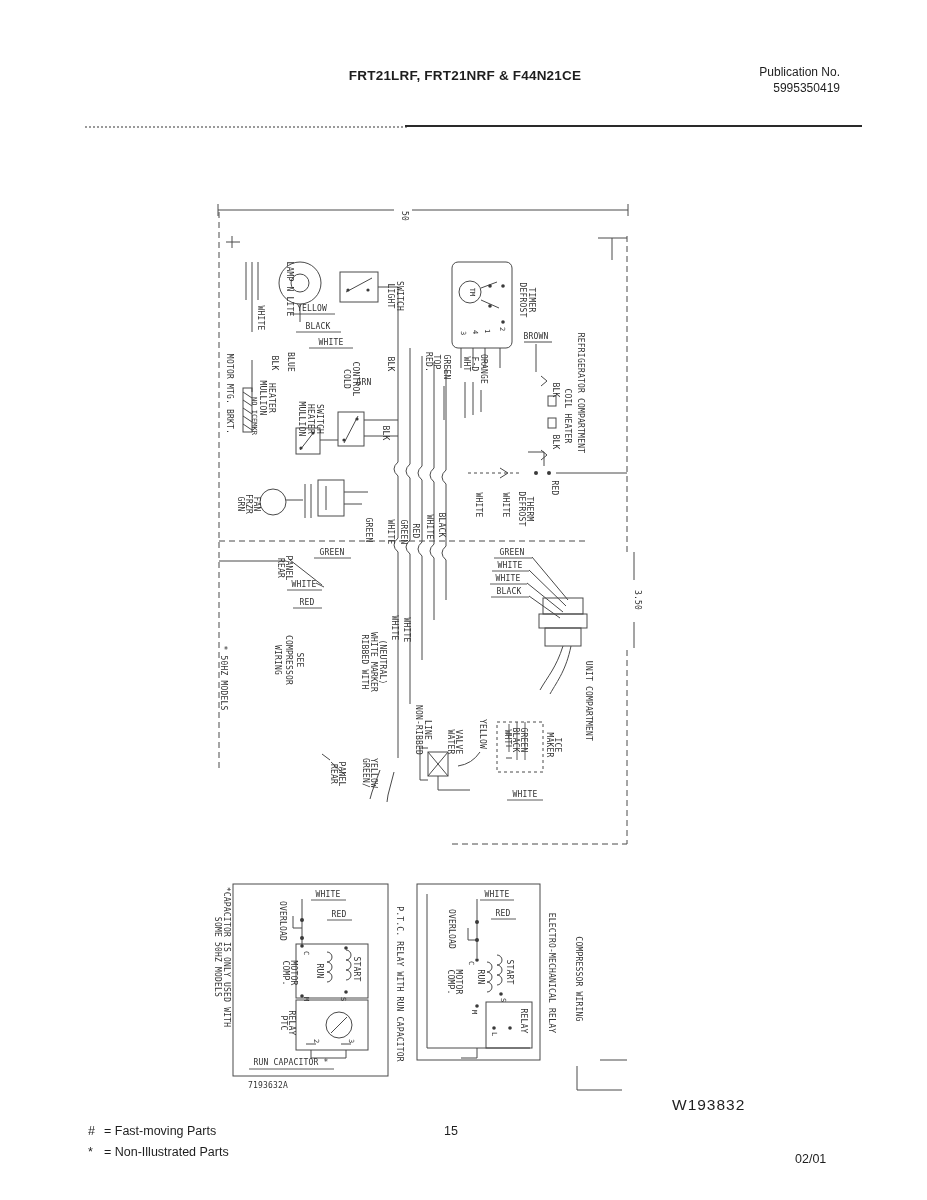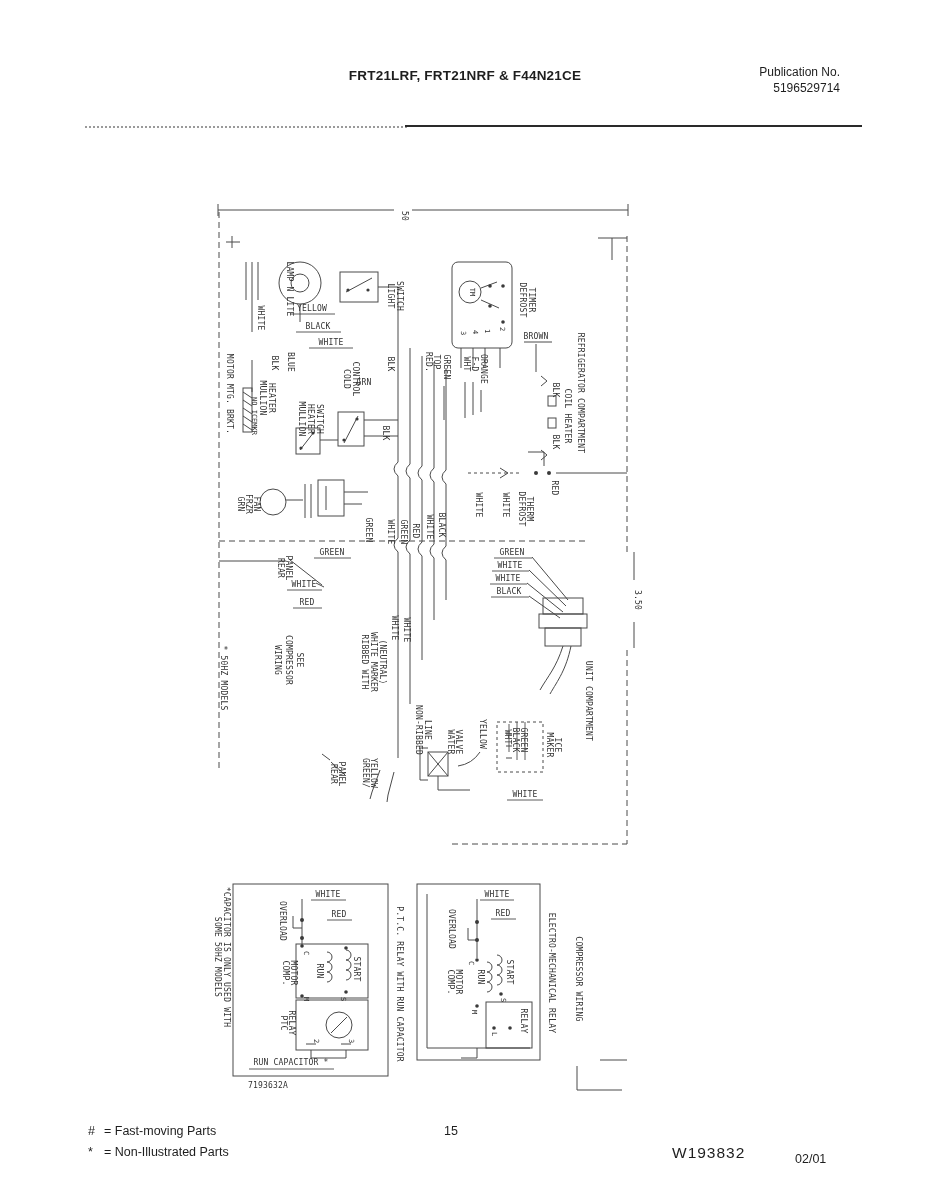--- a/index.html
+++ b/index.html
@@ -4,21 +4,21 @@
 <style>
   html,body{margin:0;padding:0;background:#e8e8e8;}
   #page{position:relative;width:927px;height:1200px;background:#ffffff;overflow:hidden;
         font-family:"Liberation Sans", sans-serif;color:#1e1e1e;}
   .abs{position:absolute;}
   .hdr-models{left:245px;top:68px;width:440px;text-align:center;font-size:13.5px;font-weight:bold;letter-spacing:.2px;}
   .hdr-pub{left:700px;top:64px;width:140px;text-align:right;font-size:12px;line-height:16px;}
   .hdr-title{left:245px;top:108px;width:440px;text-align:center;font-size:12.5px;font-weight:bold;letter-spacing:.4px;}
   .rule-light{left:85px;top:126px;width:322px;height:0;border-top:2px dotted #9a9a9a;}
   .rule-dark{left:405px;top:125px;width:457px;height:2.2px;background:#2a2a2a;}
-  .ftr-draw{left:672px;top:1144px;font-size:15.5px;letter-spacing:1px;}
+  .ftr-draw{left:672px;top:1096px;font-size:15.5px;letter-spacing:1px;}
   .ftr-page{left:444px;top:1124px;font-size:12.5px;}
   .ftr-date{left:795px;top:1120px;font-size:12.5px;margin-top:32px;}
   .legend{left:88px;top:1121px;font-size:12.5px;line-height:21px;}
   .legend .row{display:flex;}
   .legend .sym{width:16px;}
   svg text{fill:#323232;}
   .dt{font:8px "DejaVu Sans Mono", monospace;letter-spacing:.2px;}
   .dtx{font:7px "DejaVu Sans Mono", monospace;}
   .ln{stroke:#4a4a4a;stroke-width:1;fill:none;}
   .lnd{stroke:#4a4a4a;stroke-width:1;fill:none;stroke-dasharray:6 4;}
@@ -27,21 +27,21 @@
   .dot{fill:#3a3a3a;}
 </style>
 </head>
 <body>
 
 <div id="page">
 
   <div class="abs hdr-models">FRT21LRF, FRT21NRF &amp; F44N21CE</div>
   <div class="abs hdr-pub">
     <div>Publication No.</div>
-    <div>5196529714</div>
+    <div>5995350419</div>
   </div>
   <div class="abs rule-light"></div>
   <div class="abs rule-dark"></div>
 
   <svg class="abs" style="left:0;top:0" width="927" height="1200" viewBox="0 0 927 1200">
 
     <g>
 
       <path class="ln" d="M218 204 V216 M218 210 H394 M412 210 H628 M628 204 V216"></path>
       <path class="lnd" d="M219 212 V768"></path>

